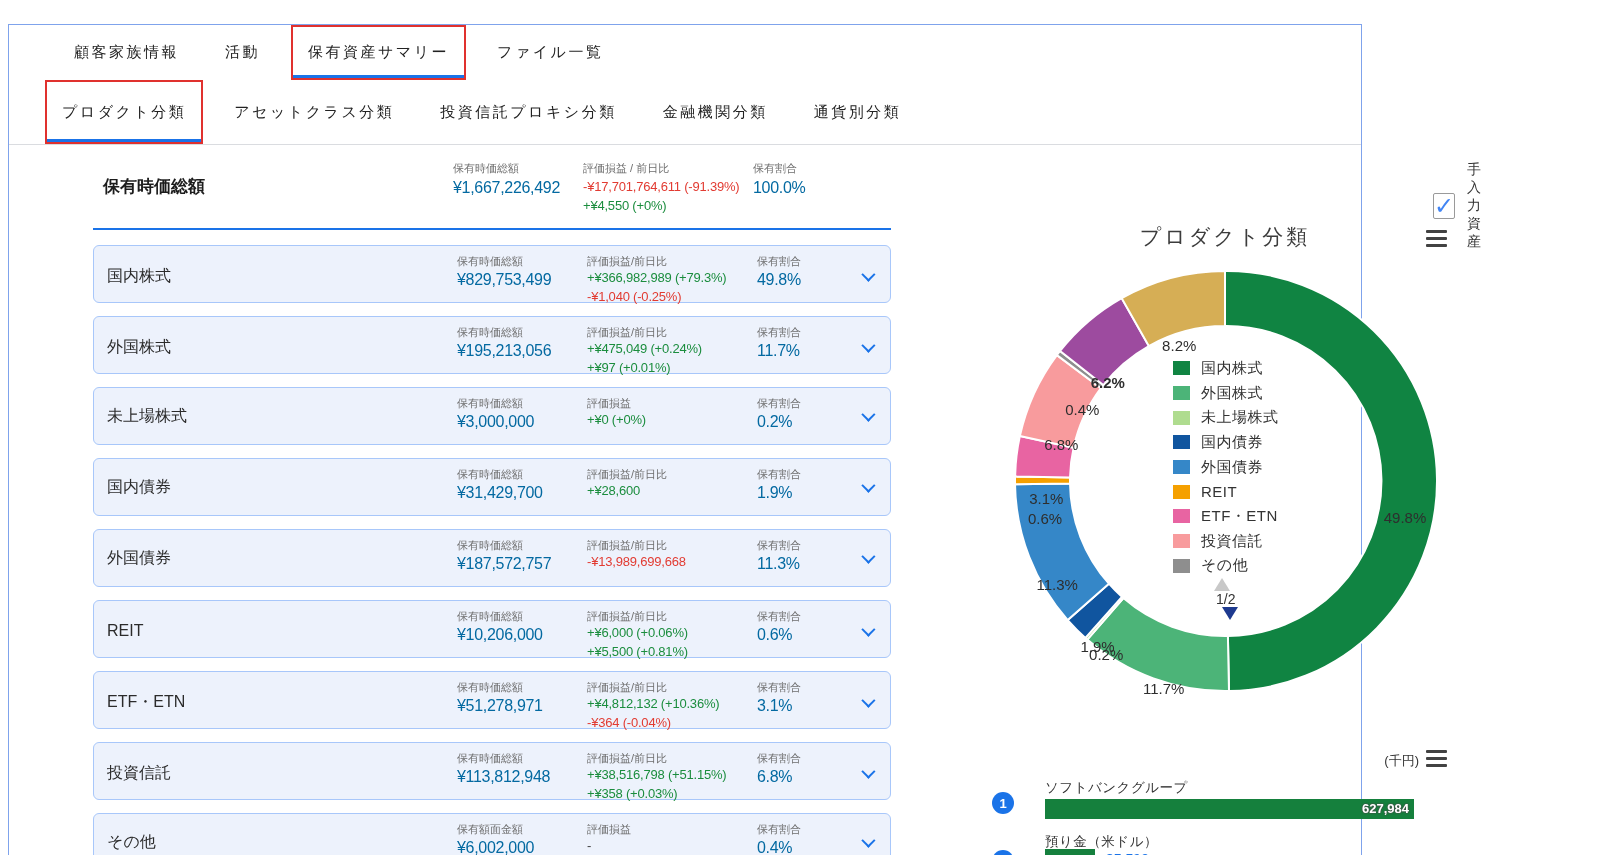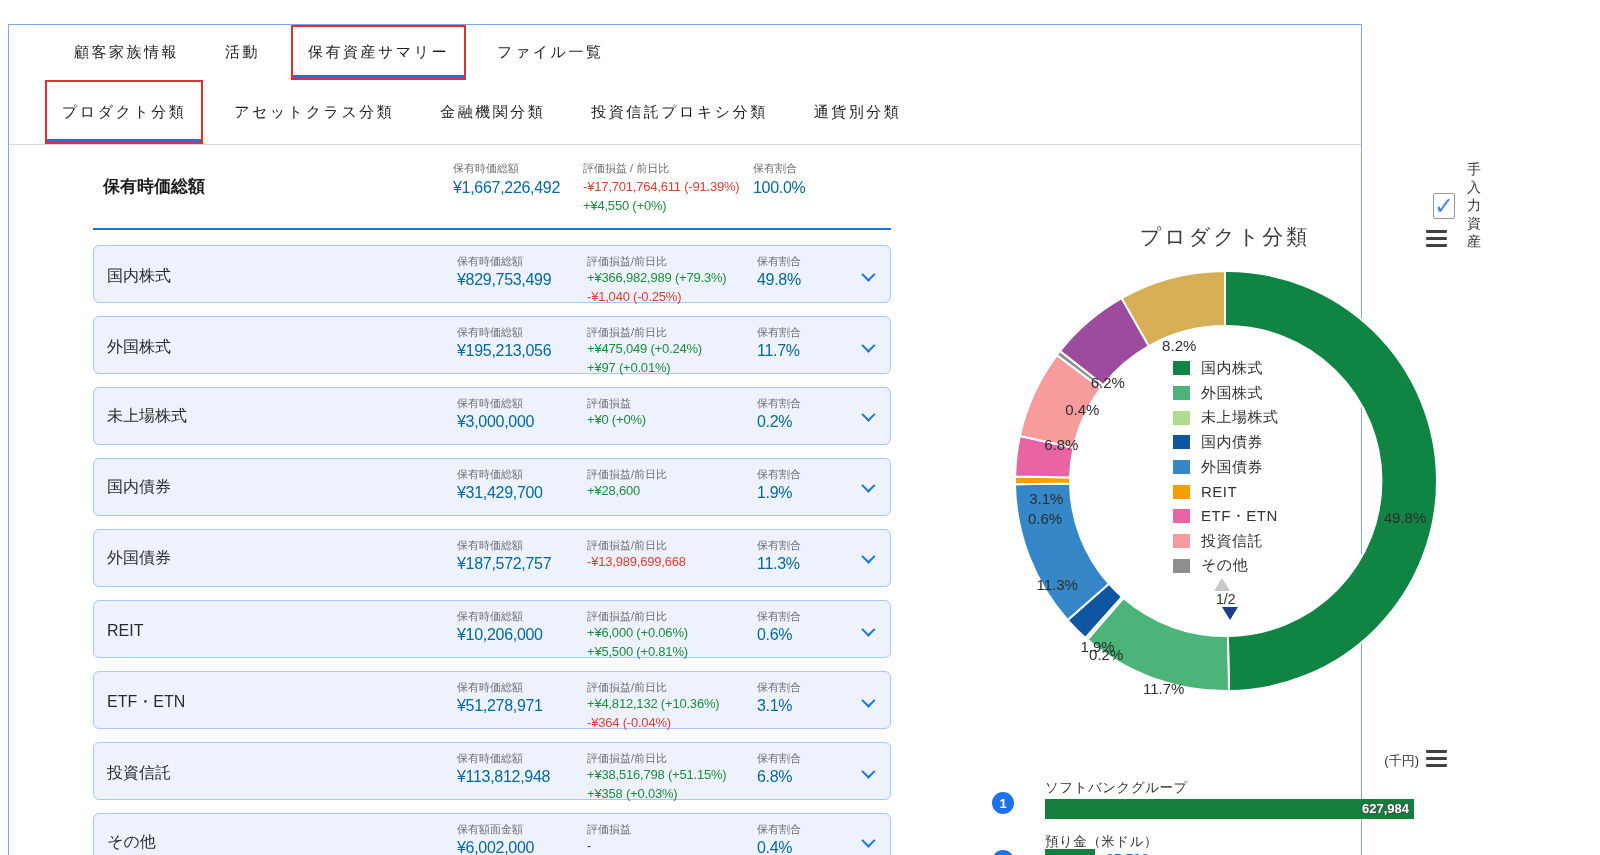--- a/index.html
+++ b/index.html
@@ -89,22 +89,22 @@
 
   <div class="tabs-row1">
       <div class="tab">顧客家族情報</div>
       <div class="tab">活動</div>
       <div class="tab active annotated">保有資産サマリー</div>
       <div class="tab">ファイル一覧</div>
     </div>
   <div class="tabs-row2">
       <div class="tab active annotated">プロダクト分類</div>
       <div class="tab">アセットクラス分類</div>
+      <div class="tab">投資信託プロキシ分類</div>
       <div class="tab">金融機関分類</div>
-      <div class="tab">投資信託プロキシ分類</div>
       <div class="tab">通貨別分類</div>
     </div>
   <div class="tabs-divider"></div>
 
   <div class="content">
 
     <div class="left-col">
       <div class="grid5 total-row">
         <div class="total-label">保有時価総額</div>
         <div>
@@ -367,21 +367,21 @@
       <div id="donut-labels">
           <div class="donut-label" style="left: 399.992px; top: 218.307px;">49.8%</div>
           <div class="donut-label" style="left: 158.613px; top: 389.209px;">11.7%</div>
           <div class="donut-label" style="left: 101.159px; top: 355.192px;">0.2%</div>
           <div class="donut-label" style="left: 92.5214px; top: 347.08px;">1.9%</div>
           <div class="donut-label" style="left: 52.179px; top: 285.085px;">11.3%</div>
           <div class="donut-label" style="left: 40.0009px; top: 219.436px;">0.6%</div>
           <div class="donut-label" style="left: 41.276px; top: 198.605px;">3.1%</div>
           <div class="donut-label" style="left: 56.3516px; top: 145.039px;">6.8%</div>
           <div class="donut-label" style="left: 77.2823px; top: 110.311px;">0.4%</div>
-          <div class="donut-label" style="left: 102.863px; top: 83.3287px;">6.2%</div>
+          <div class="donut-label" style="left: 102.863px; top: 83.3287px; font-weight: bold;">6.2%</div>
           <div class="donut-label" style="left: 174.231px; top: 45.9162px;">8.2%</div>
         </div>
     </div>
 
     <div class="unit-label">(千円)</div>
     <div class="burger burger2">
         <span></span>
         <span></span>
         <span></span>
       </div>

